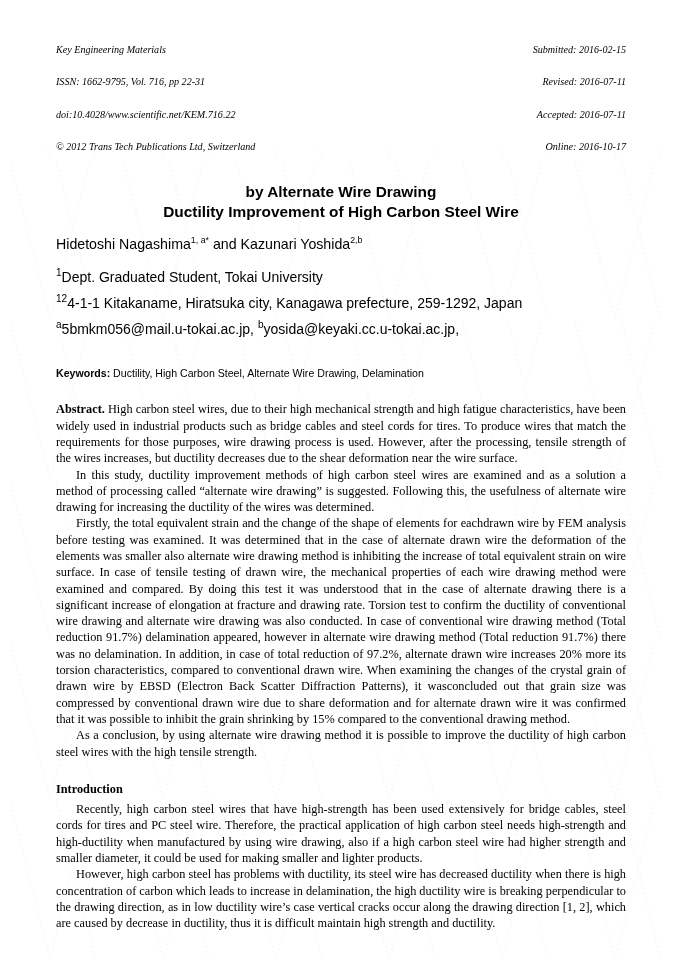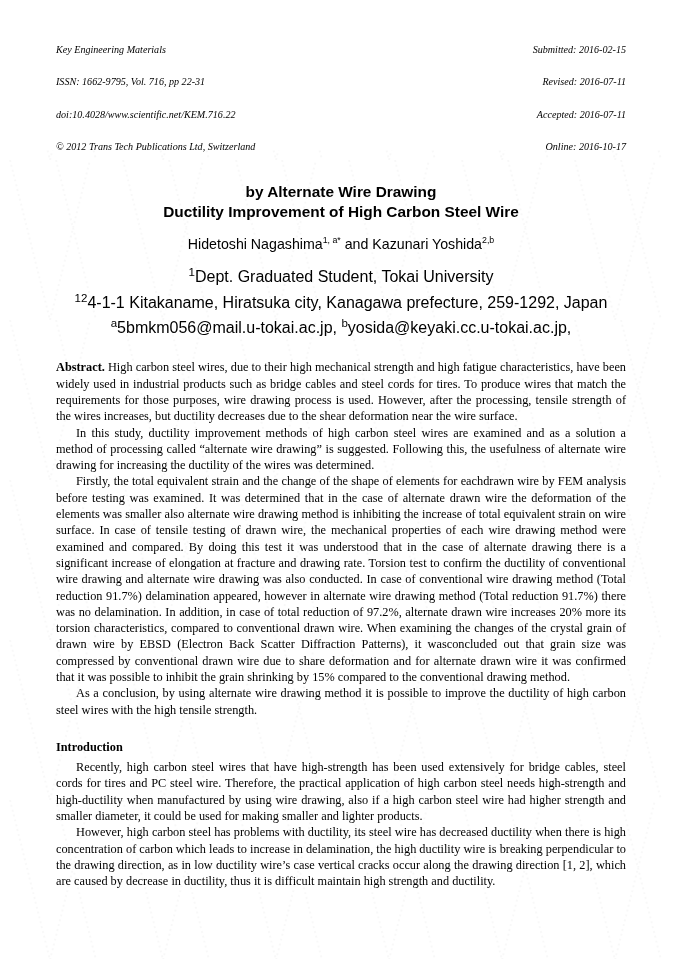--- a/index.html
+++ b/index.html
@@ -55,32 +55,31 @@
     text-align: center;
     margin: 0 0 9px 0;
   }
   .title .line { display: block; }
 
   
   .authors {
     font-family: "Liberation Sans", "DejaVu Sans", sans-serif;
     font-size: 14.2px;
     line-height: 19px;
-    text-align: center;
     margin: 0 0 9px 0;
   }
   .authors sup { font-size: 0.62em; vertical-align: super; }
   .authors .star { font-size: 0.62em; vertical-align: super; }
 
   
   .affiliations {
     font-family: "Liberation Sans", "DejaVu Sans", sans-serif;
-    font-size: 16px;
+    font-size: 14px;
     line-height: 21px;
-    text-align: center;
+    text-align: left;
   }
   .affiliations .aff-line { display: block; }
   .affiliations sup { font-size: 0.72em; vertical-align: super; }
 
   
   .keywords {
     font-family: "Liberation Sans", "DejaVu Sans", sans-serif;
     font-size: 10.6px;
     line-height: 14px;
     margin-top: 27px;
@@ -147,20 +146,23 @@
   <div class="authors">
     <span>Hidetoshi Nagashima</span><sup>1, a</sup><span class="star">*</span><span> and </span><span>Kazunari Yoshida</span><sup>2,b</sup>
   </div>
 
   <div class="affiliations">
     <span class="aff-line"><sup>1</sup><span>Dept. Graduated Student, Tokai University</span></span>
     <span class="aff-line"><sup>12</sup><span>4-1-1 Kitakaname, Hiratsuka city, Kanagawa prefecture, 259-1292, Japan</span></span>
     <span class="aff-line"><sup>a</sup><span>5bmkm056@mail.u-tokai.ac.jp, </span><sup>b</sup><span>yosida@keyaki.cc.u-tokai.ac.jp,</span></span>
   </div>
 
+  <div class="keywords">
+    <span class="kw-label">Keywords:</span><span> Ductility, High Carbon Steel, Alternate Wire Drawing, Delamination</span>
+  </div>
 
   <div class="body-text abstract-block">
     <p class="para noindent"><span class="lead">Abstract.</span><span> High carbon steel wires, due to their high mechanical strength and high fatigue characteristics, have been widely used in industrial products such as bridge cables and steel cords for tires. To produce wires that match the requirements for those purposes, wire drawing process is used. However, after the processing, tensile strength of the wires increases, but ductility decreases due to the shear deformation near the wire surface.</span></p>
     <p class="para">In this study, ductility improvement methods of high carbon steel wires are examined and as a solution a method of processing called “alternate wire drawing” is suggested. Following this, the usefulness of alternate wire drawing for increasing the ductility of the wires was determined.</p>
     <p class="para">Firstly, the total equivalent strain and the change of the shape of elements for eachdrawn wire by FEM analysis before testing was examined. It was determined that in the case of alternate drawn wire the deformation of the elements was smaller also alternate wire drawing method is inhibiting the increase of total equivalent strain on wire surface. In case of tensile testing of drawn wire, the mechanical properties of each wire drawing method were examined and compared. By doing this test it was understood that in the case of alternate drawing there is a significant increase of elongation at fracture and drawing rate. Torsion test to confirm the ductility of conventional wire drawing and alternate wire drawing was also conducted. In case of conventional wire drawing method (Total reduction 91.7%) delamination appeared, however in alternate wire drawing method (Total reduction 91.7%) there was no delamination. In addition, in case of total reduction of 97.2%, alternate drawn wire increases 20% more its torsion characteristics, compared to conventional drawn wire. When examining the changes of the crystal grain of drawn wire by EBSD (Electron Back Scatter Diffraction Patterns), it wasconcluded out that grain size was compressed by conventional drawn wire due to share deformation and for alternate drawn wire it was confirmed that it was possible to inhibit the grain shrinking by 15% compared to the conventional drawing method.</p>
     <p class="para">As a conclusion, by using alternate wire drawing method it is possible to improve the ductility of high carbon steel wires with the high tensile strength.</p>
   </div>
 
   <div class="body-text">
     <h2 class="section-head">Introduction</h2>

